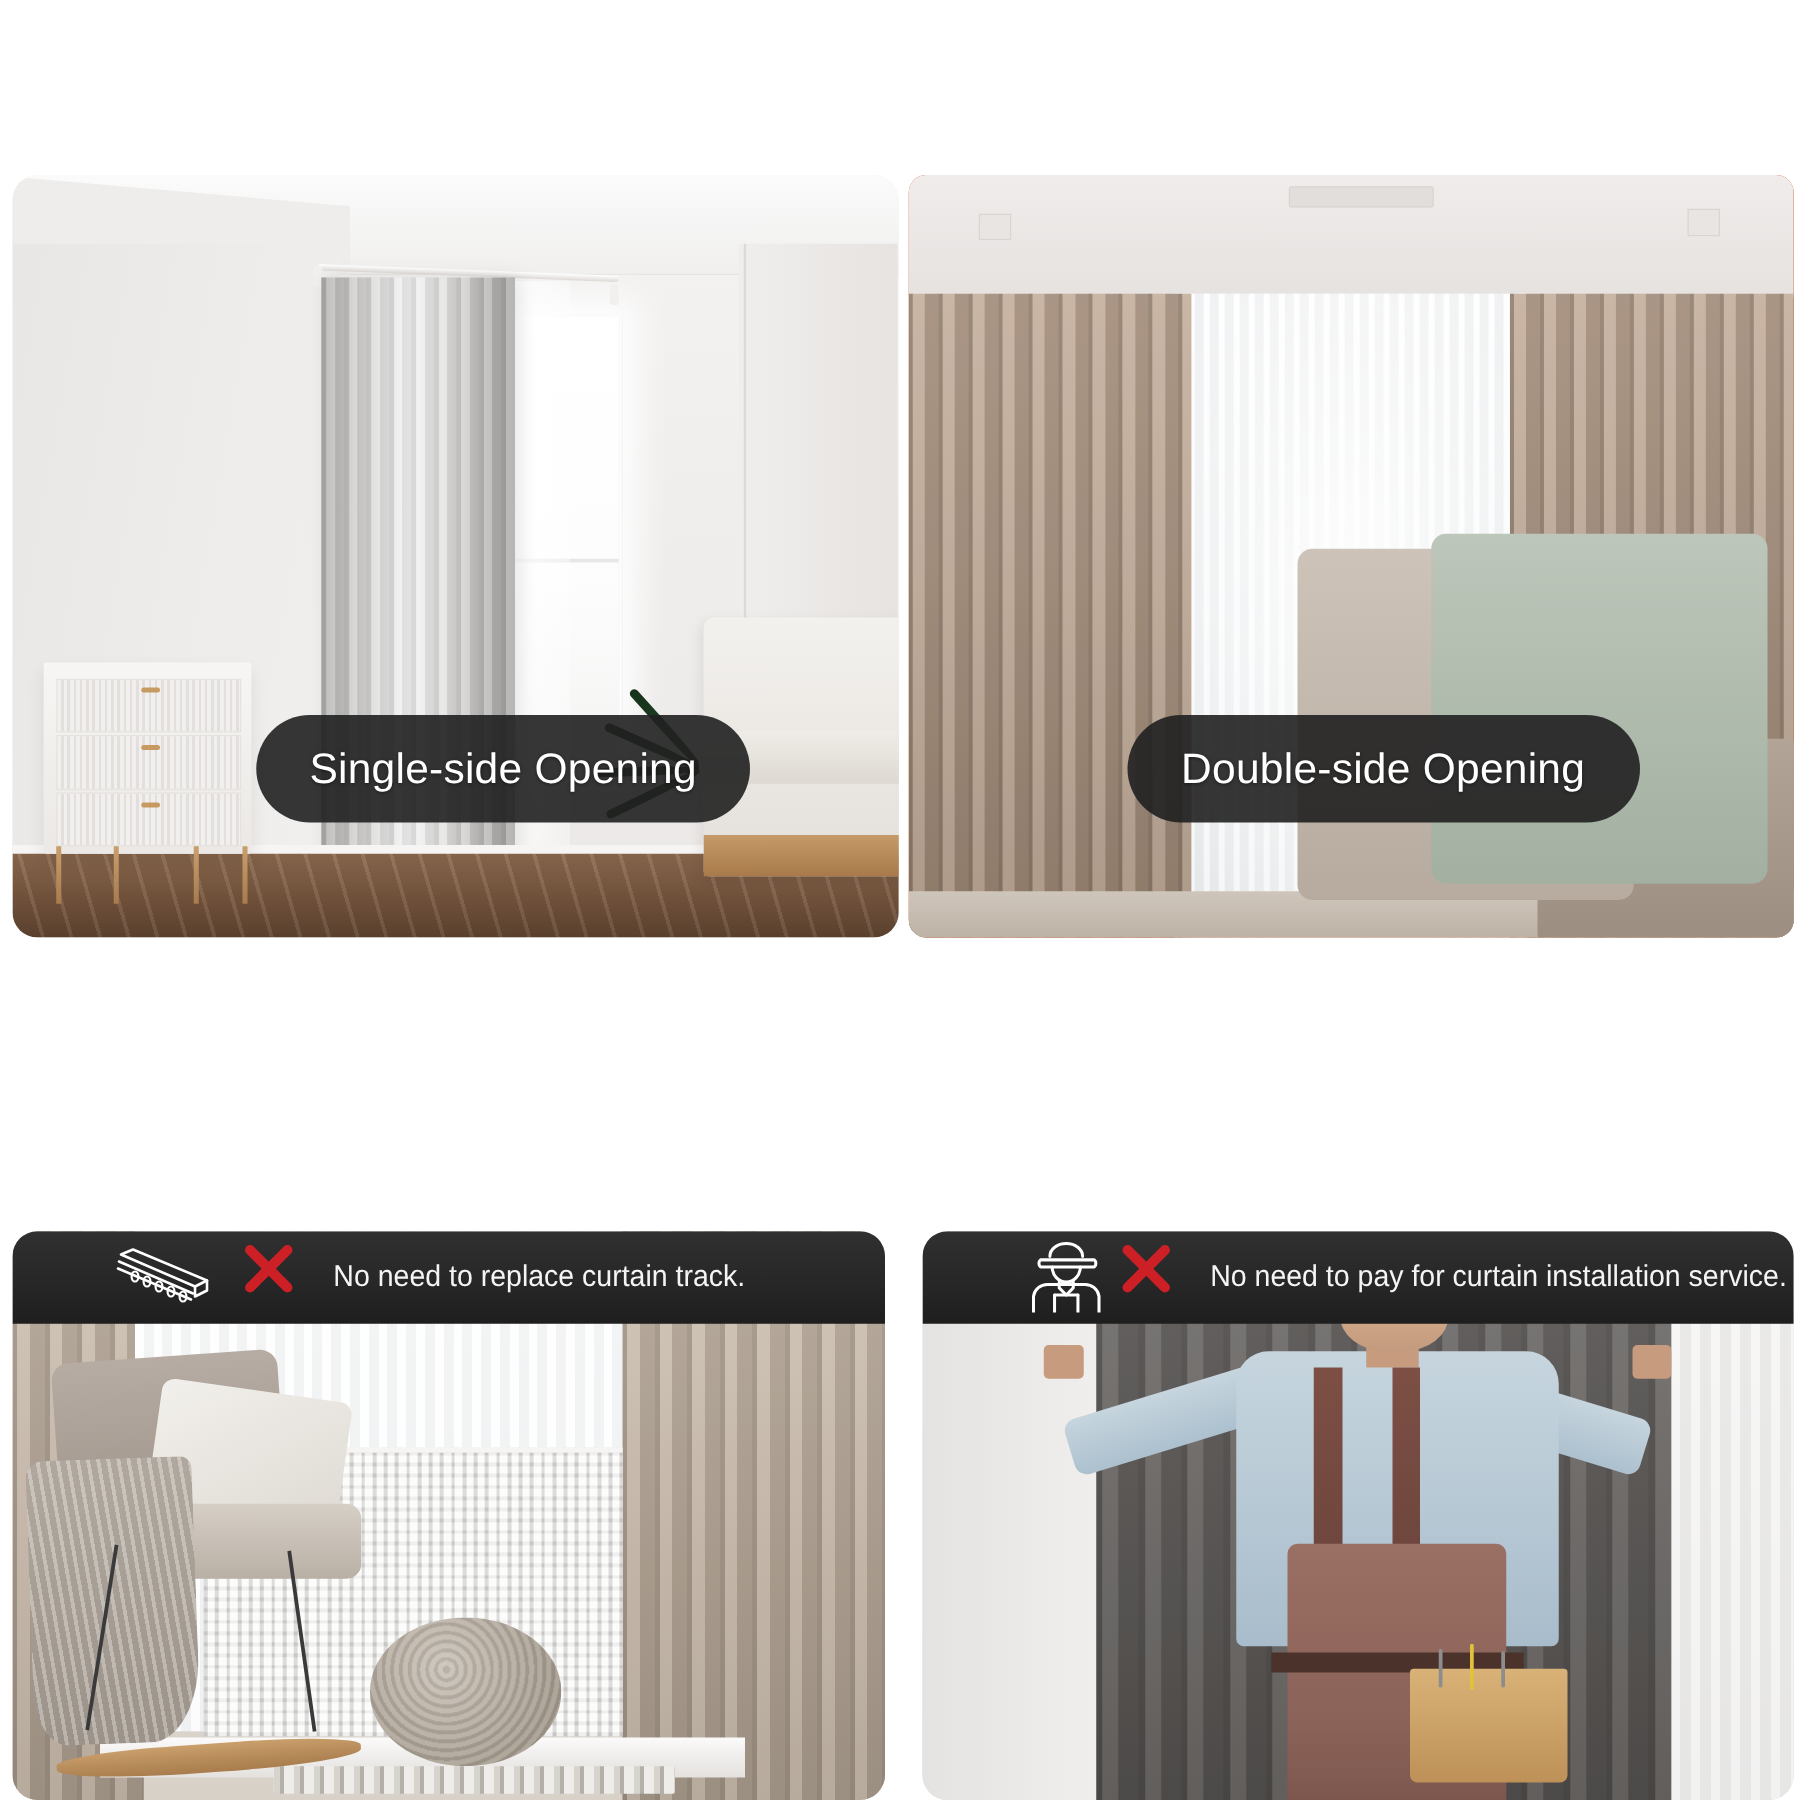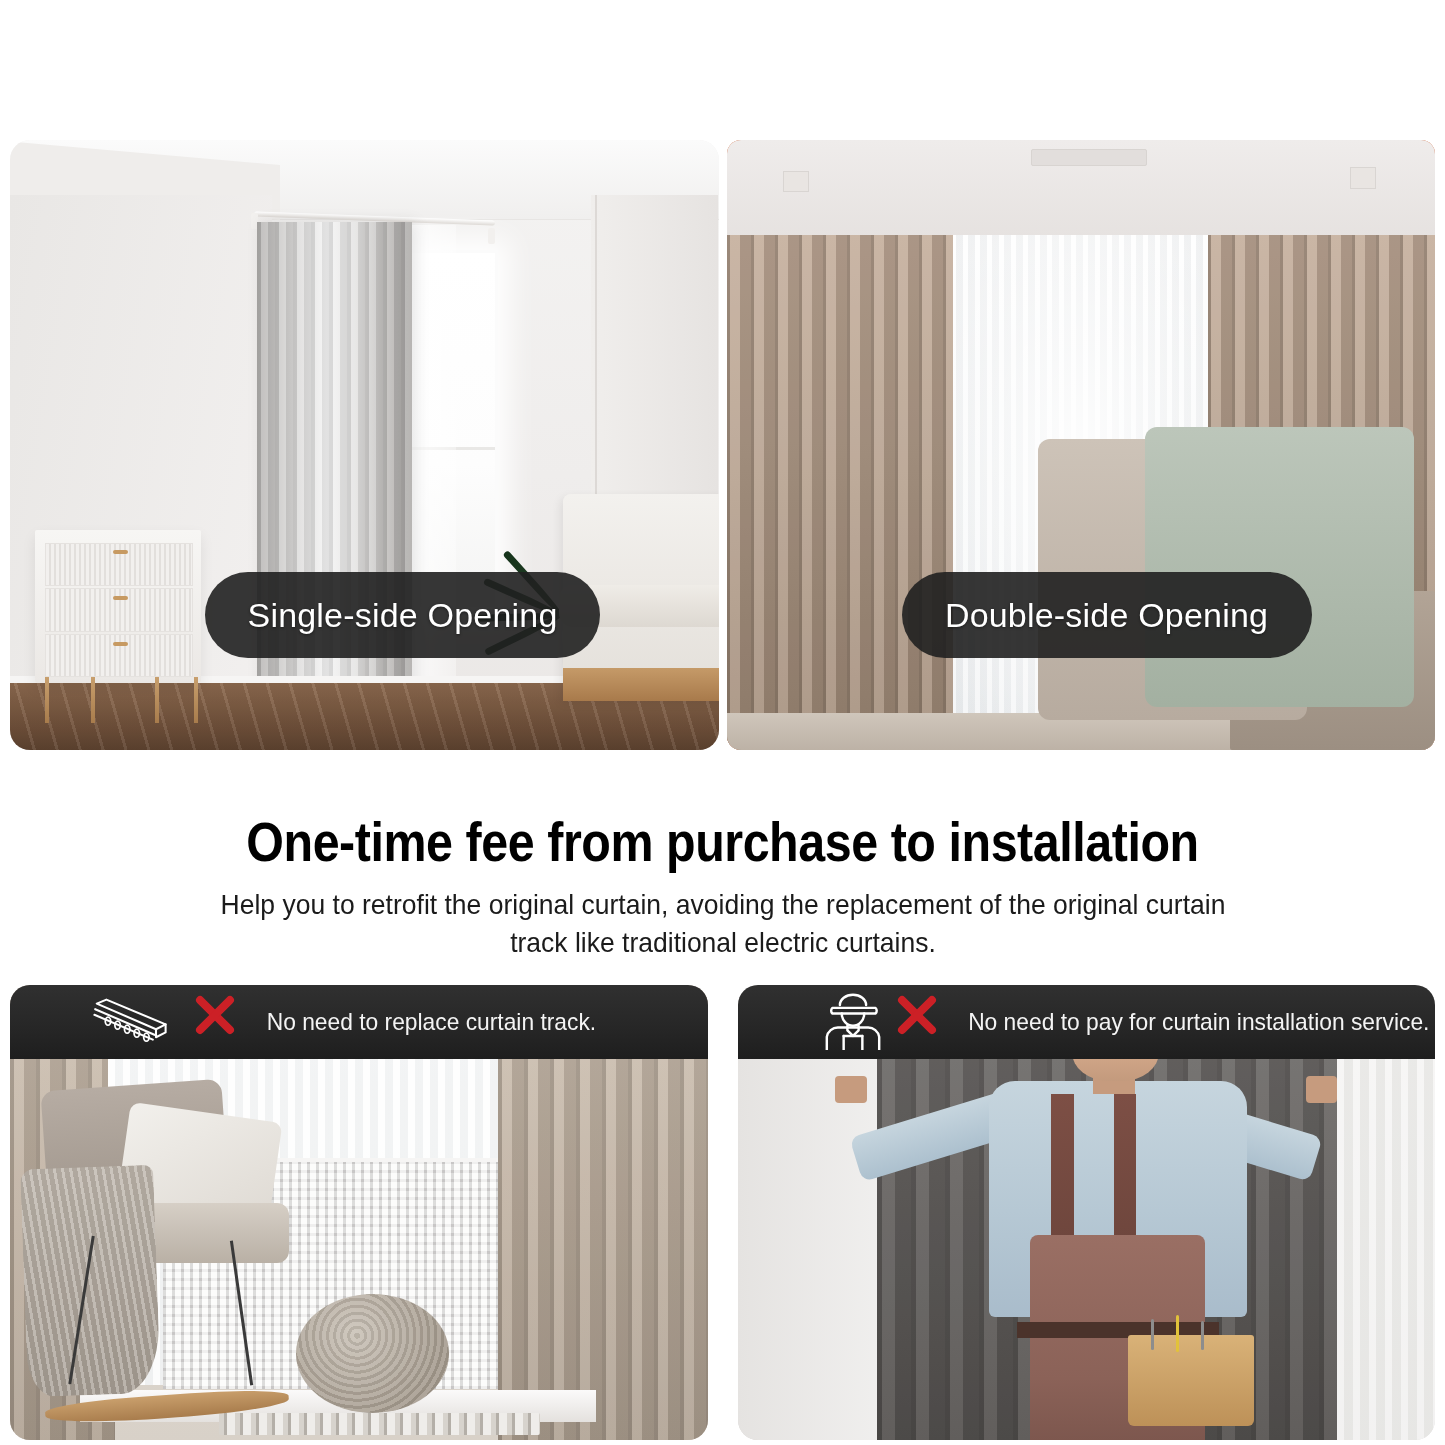--- a/index.html
+++ b/index.html
@@ -457,24 +457,20 @@
       <div class="sb-sofa"></div>
       <div class="sb-cushion" style="right:18%;bottom:5%;"></div>
       <div class="sb-cushion green" style="right:3%;bottom:7%;"></div>
 
       <div class="pill" style="left:175px;top:432px;width:410px;height:86px;">
         <span>Double-side Opening</span>
       </div>
     </div>
   </div>
 
-  <div class="section-head" style="position:absolute;left:0;top:815px;width:1445px;">
-    <h1 class="h1" style="font-size:55px;margin-bottom:16px;">One-time fee from purchase to installation</h1>
-    <p class="sub" style="width:1110px;">Help you to retrofit the original curtain, avoiding the replacement of the original curtain track like traditional electric curtains.</p>
-  </div>
 
   <div class="photo-row" style="top:985px;height:455px;gap:30px;">
 
     <div class="photo scene-c">
       <div class="sc-curtain sc-left"></div>
       <div class="sc-sheer"></div>
       <div class="sc-curtain sc-right"></div>
       <div class="sc-radiator"></div>
       <div class="sc-sill"></div>
       <div class="sc-hooks"></div>

